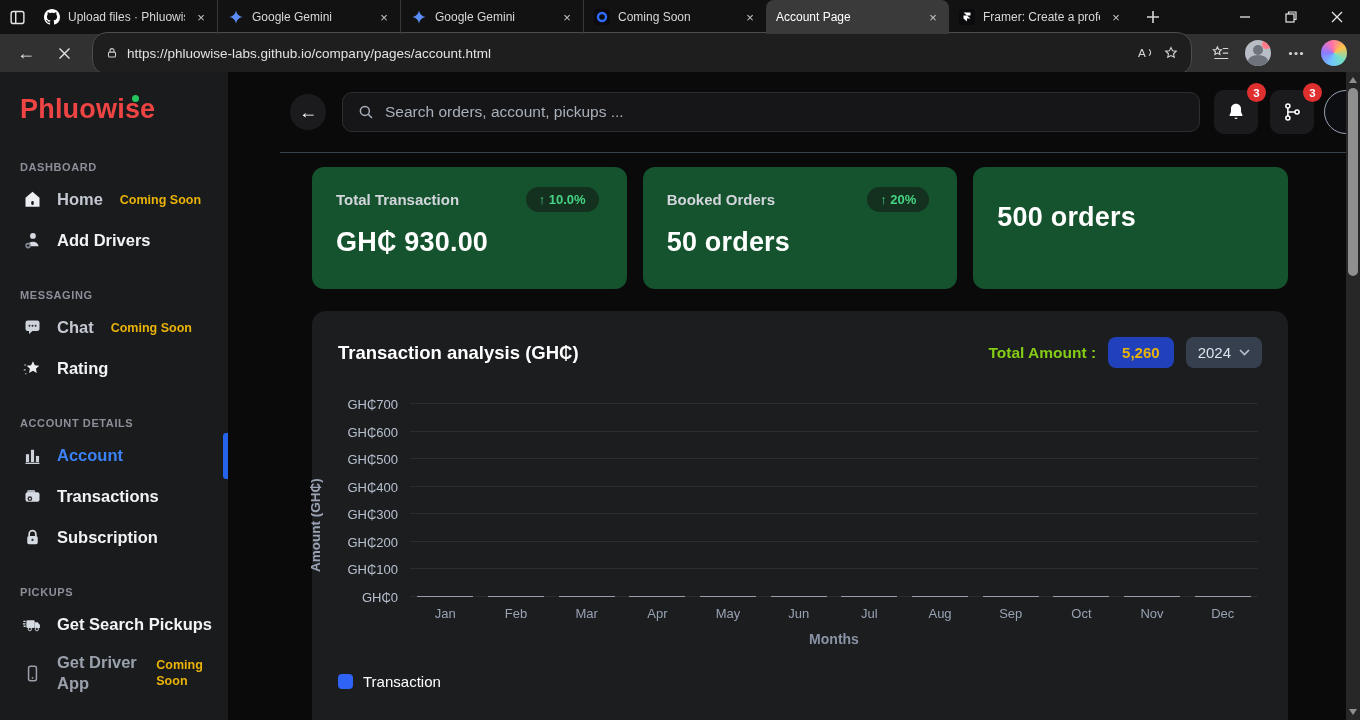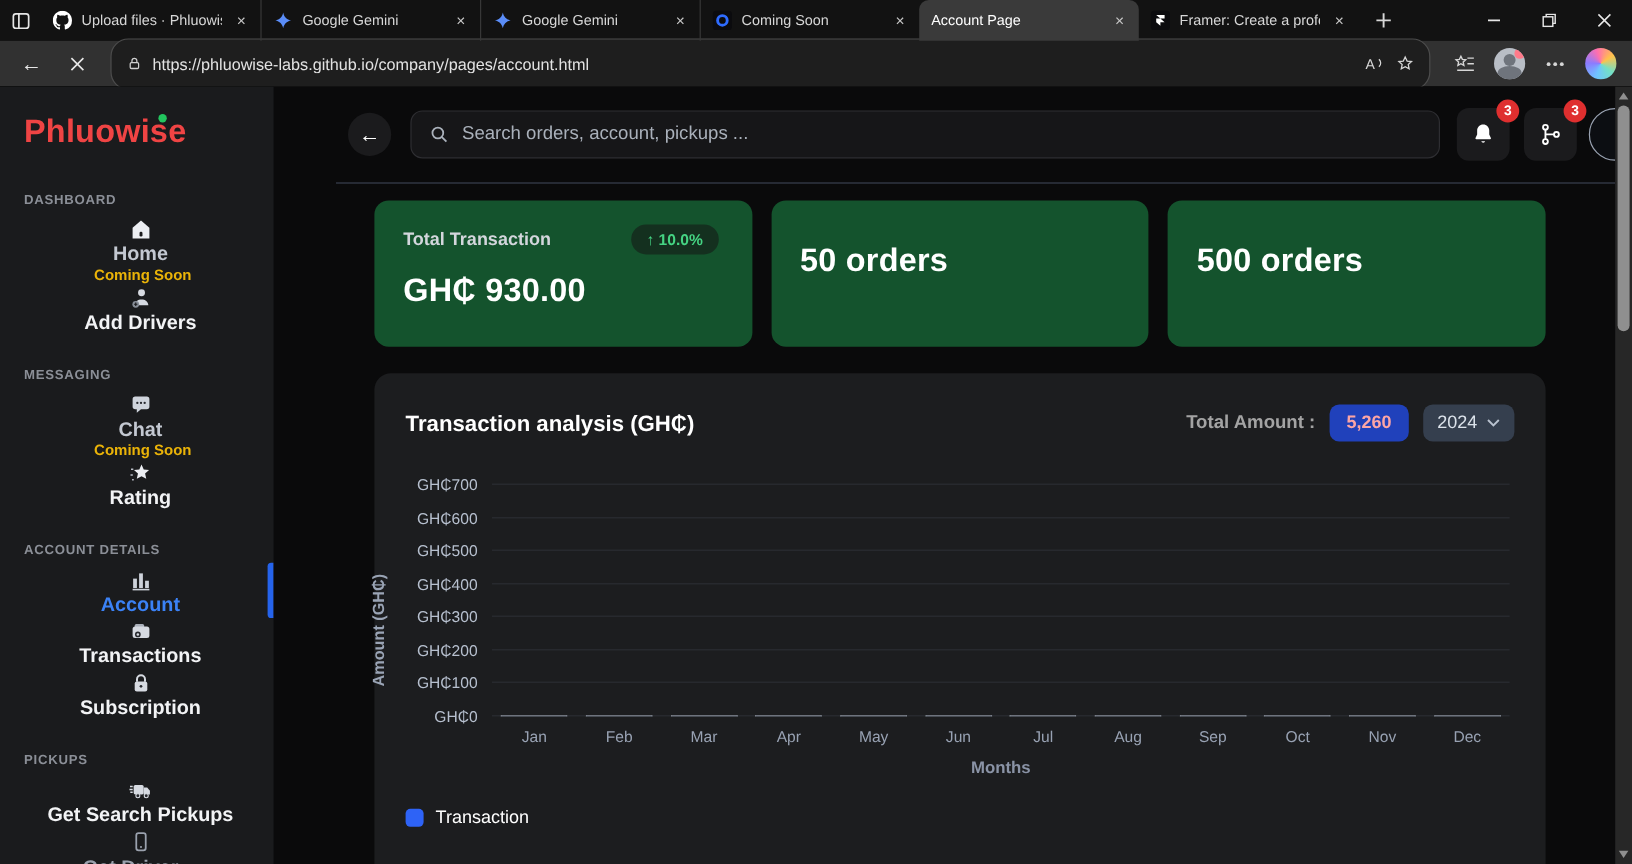--- a/index.html
+++ b/index.html
@@ -41,21 +41,21 @@
   
   .content { flex:1; display:flex; background:#0a0a0b; overflow:hidden; }
 
   
   .sidebar { width:228px; background:#1a1b1d; flex:none; padding-top:22px; overflow:hidden; }
   .logo-wrap { position:relative; padding-left:20px; }
   .logo { font-size:27px; font-weight:700; color:#ef4444; letter-spacing:.2px; }
   .logo-dot { position:absolute; left:132px; top:1px; width:7px; height:7px; border-radius:50%; background:#22c55e; }
   .s-label { margin:28px 20px 6px; font-size:11px; letter-spacing:.6px; color:#8b8f97; font-weight:600; }
   .s-label.first { margin-top:36px; }
-  .side-item { min-height:41px; display:flex; align-items:center; gap:0; padding:0 14px 0 20px; position:relative;flex-direction:column; }
+  .side-item { min-height:41px; display:flex; align-items:center; gap:13px; padding:0 14px 0 20px; position:relative; }
   .side-item .ic { width:24px; height:24px; flex:none; display:flex; align-items:center; justify-content:center; }
   .side-item .lbl { font-size:16.5px; font-weight:600; color:#f2f3f5; }
   .side-item.muted .lbl { color:#c3c8d1; }
   .side-item.dim .lbl { color:#9aa1ad; }
   .side-item .badge { font-size:12.5px; font-weight:600; color:#eab308; margin-left:4px; }
   .side-item.active .lbl { color:#3b82f6; }
   .side-item.active::after { content:''; position:absolute; right:0; top:-2px; width:5px; height:46px;
                              background:#2563eb; border-radius:3px 0 0 3px; }
   .side-item.wrap2 { min-height:56px; }
   .side-item.wrap2 .lbl { max-width:96px; line-height:1.25; }
@@ -87,22 +87,22 @@
   .card-label { font-size:15px; color:#d3d6dc; font-weight:600; }
   .delta-pill { margin-left:auto; margin-right:4px; background:#14301f; color:#45d483; font-size:13px;
                 font-weight:600; border-radius:999px; padding:5px 13px; }
   .card-value { margin-top:15px; font-size:27px; font-weight:700; color:#fff; letter-spacing:.2px; }
 
   
   .chart-card { margin:22px 58px 0 22px; background:#1c1d1f; border-radius:14px; padding:26px; height:500px; }
   .chart-head { display:flex; align-items:center; }
   .chart-title { font-size:18.5px; font-weight:700; color:#fff; }
   .head-right { margin-left:auto; display:flex; align-items:center; gap:12px; }
-  .total-label { font-size:15.5px; color:#a3a3a3; font-weight:600; }
-  .amount-badge { background:#2041bb; color:#fca5a5; border-radius:8px; padding:7px 14px; font-size:15px; font-weight:600; }
+  .total-label { font-size:15.5px; color:#84cc16; font-weight:600; }
+  .amount-badge { background:#2041bb; color:#eab308; border-radius:8px; padding:7px 14px; font-size:15px; font-weight:600; }
   .year-select { background:#353f4e; color:#dbe2ea; border-radius:8px; padding:7px 12px; font-size:15px;
                  display:flex; align-items:center; gap:8px; }
   .chart-area { margin:36px 4px 0 72px; position:relative; }
   .plot { position:relative; height:193px; }
   .gridline { position:absolute; left:0; right:0; height:1px; background:#2b2d32; }
   .ytick { position:absolute; right:calc(100% + 12px); transform:translateY(50%); font-size:13px;
            color:#b7c0cf; white-space:nowrap; }
   .ylabel { position:absolute; left:-102px; top:0; bottom:0; width:18px; writing-mode:vertical-rl;
             transform:rotate(180deg); text-align:center; font-size:13.5px; font-weight:700; color:#9aa4b5; }
   .bars { position:absolute; inset:0; display:flex; align-items:flex-end; }
@@ -428,20 +428,24 @@
 
       <div class="cards">
         <div class="card">
           <div class="card-head">
             <span class="card-label">Total Transaction</span>
             <span class="delta-pill">↑ 10.0%</span>
           </div>
           <div class="card-value">GH₵ 930.00</div>
         </div>
         <div class="card">
+          <div class="card-head">
+            <span class="card-label">Booked Orders</span>
+            <span class="delta-pill">↑ 20%</span>
+          </div>
           <div class="card-value">50 orders</div>
         </div>
         <div class="card">
           <div class="card-value">500 orders</div>
         </div>
       </div>
 
       <div class="chart-card">
         <div class="chart-head">
           <span class="chart-title">Transaction analysis (GH₵)</span>

